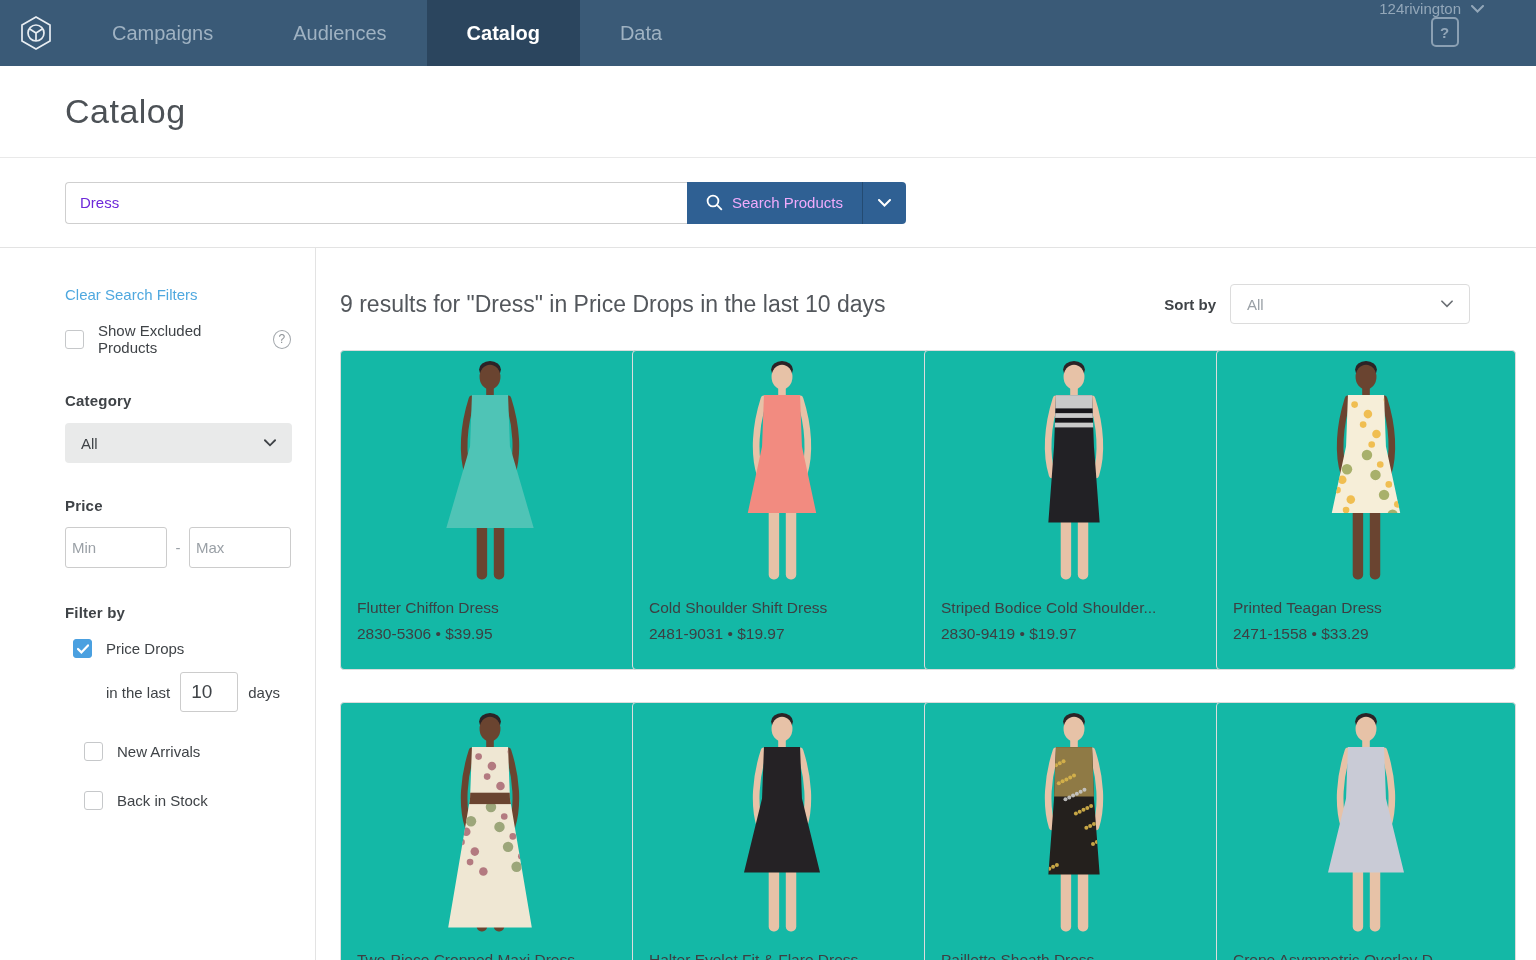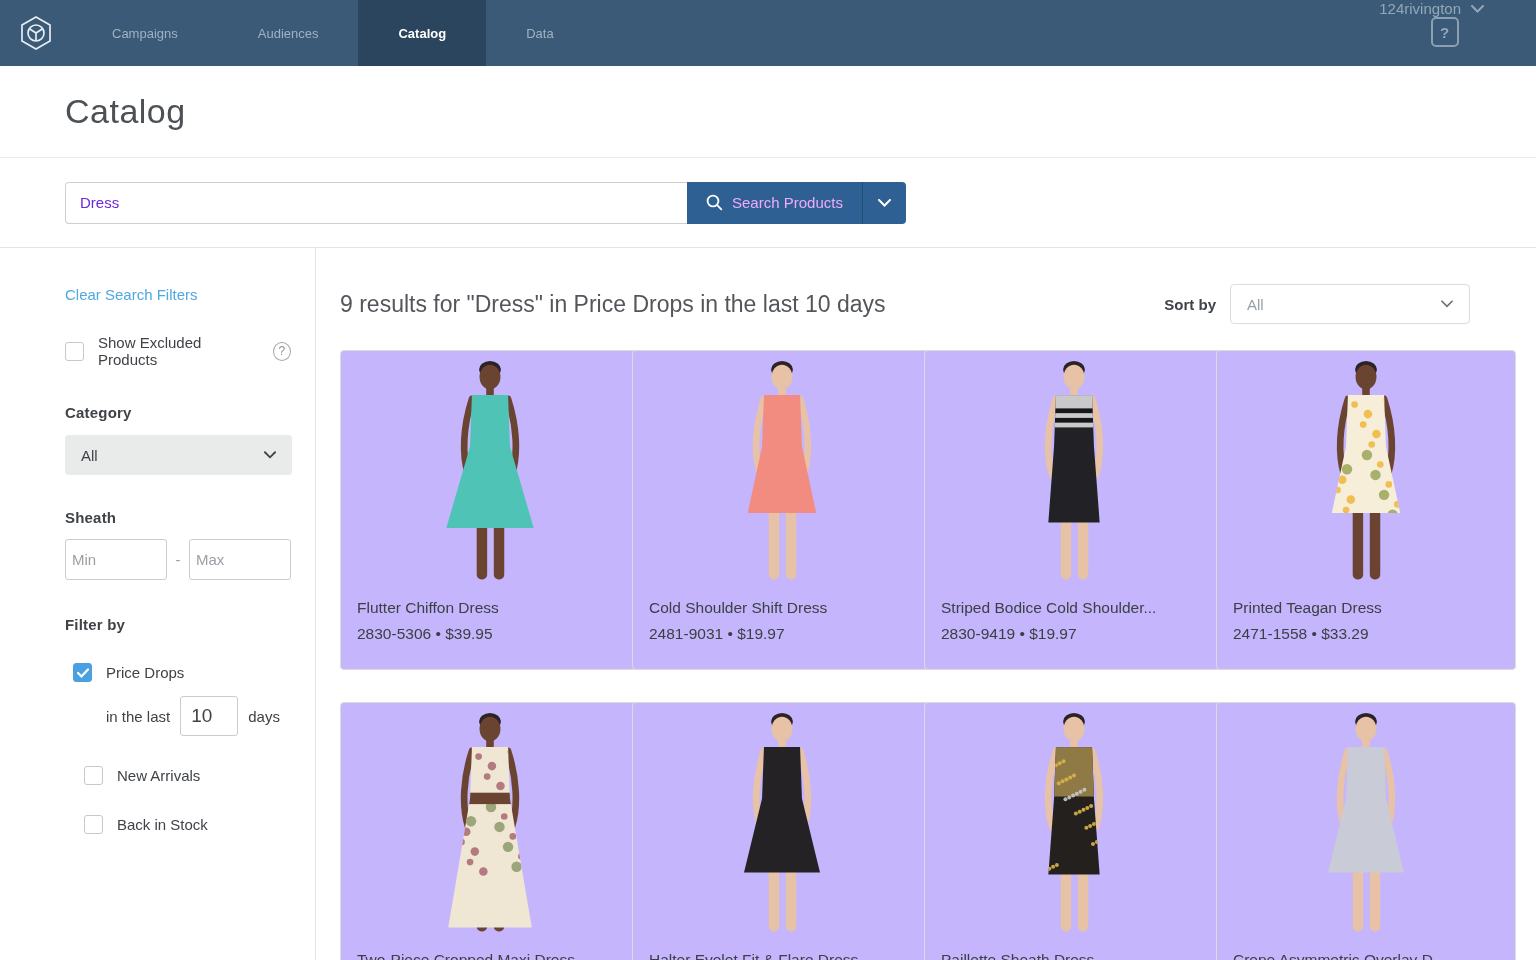--- a/index.html
+++ b/index.html
@@ -4,21 +4,21 @@
 <style>
   * { margin:0; padding:0; box-sizing:border-box; }
   html,body { width:1536px; height:960px; overflow:hidden; background:#fff;
     font-family:"Liberation Sans","DejaVu Sans",sans-serif; color:#3f4347; }
 
   
   .navbar { height:66px; background:#3a5a77; display:flex; align-items:stretch; }
   .brand { width:72px; display:flex; align-items:center; justify-content:center; }
   .nav-items { display:flex; align-items:stretch; }
   .nav-item { display:flex; align-items:center; padding:13px 40px; color:#9fb2c2;
-    font-size:13px; text-decoration:none; cursor:pointer; }
+    font-size:20px; text-decoration:none; cursor:pointer; }
   .nav-item.active { background:#2b455e; color:#fff; font-weight:bold; }
   .nav-right { margin-left:auto; display:flex; align-items:center;flex-direction:column; }
   .account { display:flex; align-items:center; gap:10px; color:#93a7b9; font-size:15px;
     margin-right:52px; cursor:pointer; }
   .help-btn { width:28px; height:30px; border:2px solid #8ba0b3; border-radius:5px;
     color:#93a7b9; display:flex; align-items:center; justify-content:center;
     font-size:15px; font-weight:bold; margin-right:26px; cursor:pointer; }
 
   
   .page-header { height:92px; display:flex; align-items:center; padding:0 65px;
@@ -50,21 +50,21 @@
   .grid-glyph span { background:#4b4f54; }
   .list-glyph { display:flex; flex-direction:column; gap:3px; }
   .list-glyph span { width:24px; height:3px; background:#4b4f54; }
 
   
   .main { display:flex; height:712px; }
   .sidebar { width:316px; flex:0 0 316px; border-right:1px solid #e3e3e3;
     padding:38px 24px 0 65px; }
   .link { color:#4fa8df; font-size:15px; text-decoration:none; cursor:pointer;
     display:inline-block; }
-  .check-row { display:flex; align-items:center; gap:14px; margin-top:30px; }
+  .check-row { display:flex; align-items:center; gap:14px; margin-top:18px; }
   .checkbox { width:19px; height:19px; border:1px solid #c6c8ca; border-radius:3px;
     background:#fff; flex:0 0 19px; display:flex; align-items:center; justify-content:center;
     cursor:pointer; }
   .checkbox.checked { background:#4aa0e0; border-color:#4aa0e0; }
   .checkbox svg { display:none; }
   .checkbox.checked svg { display:block; }
   .check-label { font-size:15px; color:#3f4347; }
   .q-circle { width:19px; height:19px; border:1.5px solid #a2a7ac; border-radius:50%;
     color:#8c9196; font-size:12px; display:flex; align-items:center; justify-content:center;
     margin-left:2px; }
@@ -92,21 +92,21 @@
   .results-head { display:flex; align-items:center; justify-content:space-between;
     padding-right:66px; }
   .results-title { font-size:23px; color:#53575c; font-weight:400; }
   .sort-group { display:flex; align-items:center; gap:14px; }
   .sort-label { font-size:15px; color:#3f4347; font-weight:bold; }
   .select-white { width:240px; height:40px; background:#fff; border:1px solid #dcdcdc;
     border-radius:4px; display:flex; align-items:center; justify-content:space-between;
     padding:0 16px; font-size:15px; color:#9aa0a6; cursor:pointer; }
   .grid { margin-top:26px; display:grid; grid-template-columns:repeat(4,255px);
     gap:32px 37px; }
-  .card { width:300px; height:320px; background:#c4b5fd; border:1px solid #dcdcdc;
+  .card { width:300px; height:320px; background:#14b8a6; border:1px solid #dcdcdc;
     border-radius:4px; padding:8px 16px 0; cursor:pointer; }
   .card-img { height:234px; display:flex; align-items:flex-start; justify-content:center;
     overflow:hidden; }
   .card-name { font-size:15.5px; color:#3c4043; margin-top:6px; white-space:nowrap;
     overflow:hidden; }
   .card-meta { font-size:15.5px; color:#3c4043; margin-top:8px; }
 </style>
 </head>
 <body>
 
@@ -173,21 +173,21 @@
     </div>
 
     <div class="section-label cat-label">Category</div>
     <div class="select-gray">
       <span>All</span>
       <svg width="12" height="8" viewBox="0 0 13 8" fill="none" stroke="#3f4347" stroke-width="2" stroke-linecap="round">
           <path d="M1 1 L6.5 6.5 L12 1"></path>
         </svg>
     </div>
 
-    <div class="section-label price-label">Sheath</div>
+    <div class="section-label price-label">Price</div>
     <div class="price-row">
       <input class="price-input" type="text" placeholder="Min" style="">
       <span class="price-dash">-</span>
       <input class="price-input" type="text" placeholder="Max" style="">
     </div>
 
     <div class="section-label filterby-label">Filter by</div>
 
     <div class="check-row indent">
       <span class="checkbox checked">

